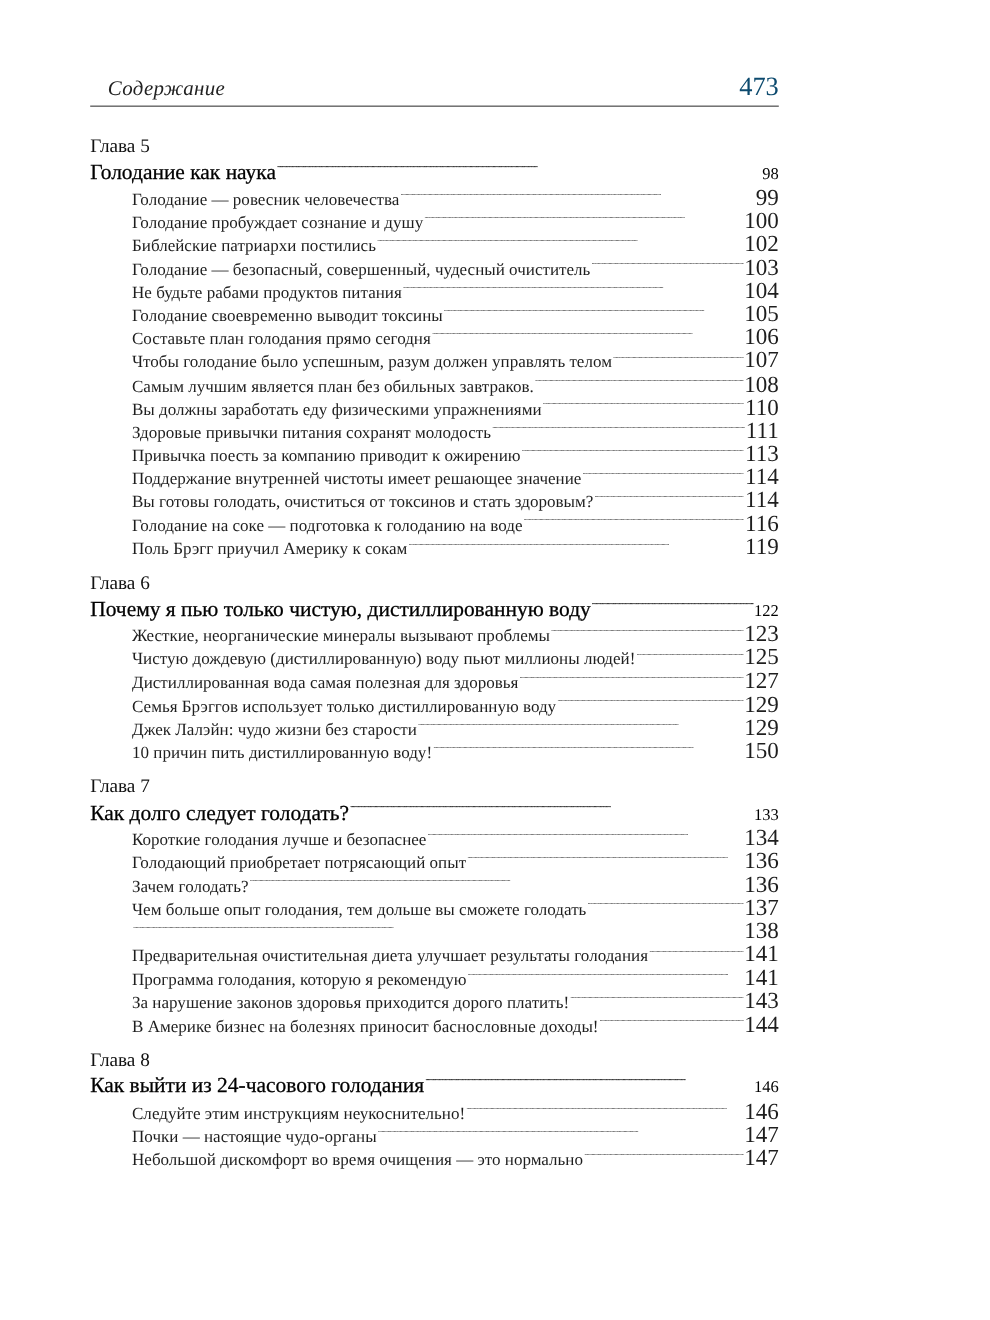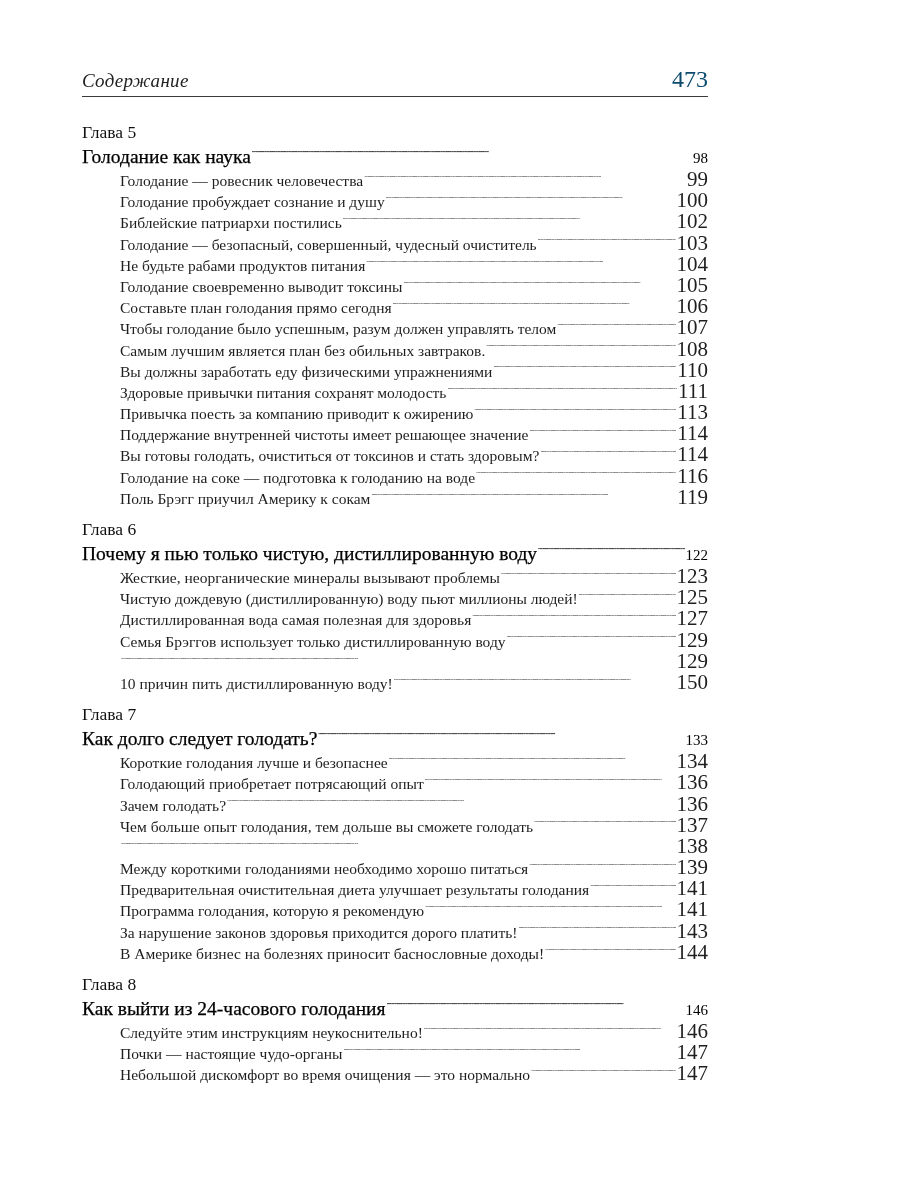--- a/index.html
+++ b/index.html
@@ -1,21 +1,21 @@
 <!DOCTYPE html>
 <html><head>
 <meta charset="utf-8">
 <style>
   html, body { margin: 0; padding: 0; background: #ffffff; }
   body { width: 900px; height: 1200px; position: relative; overflow: hidden;
          font-family: "Liberation Serif", "DejaVu Serif", serif; color: #1a1a1a; }
   .page { position: absolute; left: 82px; top: 0; width: 626px; }
   .running-head { position: absolute; top: 64px; left: 0; width: 626px; height: 32px;
                   border-bottom: 1.5px solid #3a3a3a; }
-  .rh-title { position: absolute; left: 0; bottom: 4px; font-style: italic; font-size: 19px;
+  .rh-title { position: absolute; left: 16px; bottom: 4px; font-style: italic; font-size: 19px;
               letter-spacing: 0.3px; color: #222; }
   .rh-page { position: absolute; right: 0; bottom: 3px; font-size: 24px; color: #0c4a6e; }
   .toc { position: absolute; top: 121px; left: 0; width: 626px; }
   .chapter { margin-bottom: 10px; }
   .chapter-label { font-size: 17.5px; height: 22px; line-height: 22px; color: #111; }
   .entry { display: flex; align-items: baseline; white-space: nowrap; }
   .entry .t { flex: 0 0 auto; }
   .entry .dots { flex: 1 1 auto; overflow: hidden; height: 1em; position: relative; margin: 0 1px; }
   .entry .dots::after { content: ". . . . . . . . . . . . . . . . . . . . . . . . . . . . . . . . . . . . . . . . . . . . . . . . . . . . . . . . . . . . . . . . . . . . . . . . . . . . . . . . . . . . . . . . . . . . . . . . . . . . . . . . . . . . . . . . . . . . . . . . . . . . . . . . . . . . . . . . . . . . . . . . . . . . . . . . . . . . . . . . . . . . . . . . . . . . . . . . . . . . . . . . . . . . . . . . . . . . . . . . . . . . . . . . . . . . . . .";
                         position: absolute; left: 0; bottom: 0; font-size: 7px; letter-spacing: -1.2px; color: #333; }
@@ -148,20 +148,21 @@
         <span class="t">Дистиллированная вода самая полезная для здоровья</span>
         <span class="dots"></span>
         <span class="p">127</span>
       </div>
           <div class="entry sub">
         <span class="t">Семья Брэггов использует только дистиллированную воду</span>
         <span class="dots"></span>
         <span class="p">129</span>
       </div>
           <div class="entry sub">
+        <span class="t">Джек Лалэйн: чудо жизни без старости</span>
         <span class="dots"></span>
         <span class="p">129</span>
       </div>
           <div class="entry sub">
         <span class="t">10 причин пить дистиллированную воду!</span>
         <span class="dots"></span>
         <span class="p">150</span>
       </div>
         </div>
       </div>
@@ -191,25 +192,20 @@
           <div class="entry sub">
         <span class="t">Чем больше опыт голодания, тем дольше вы сможете голодать</span>
         <span class="dots"></span>
         <span class="p">137</span>
       </div>
           <div class="entry sub">
         <span class="dots"></span>
         <span class="p">138</span>
       </div>
           <div class="entry sub">
-        <span class="t">Между короткими голоданиями необходимо хорошо питаться</span>
-        <span class="dots"></span>
-        <span class="p">139</span>
-      </div>
-          <div class="entry sub">
         <span class="t">Предварительная очистительная диета улучшает результаты голодания</span>
         <span class="dots"></span>
         <span class="p">141</span>
       </div>
           <div class="entry sub">
         <span class="t">Программа голодания, которую я рекомендую</span>
         <span class="dots"></span>
         <span class="p">141</span>
       </div>
           <div class="entry sub">

